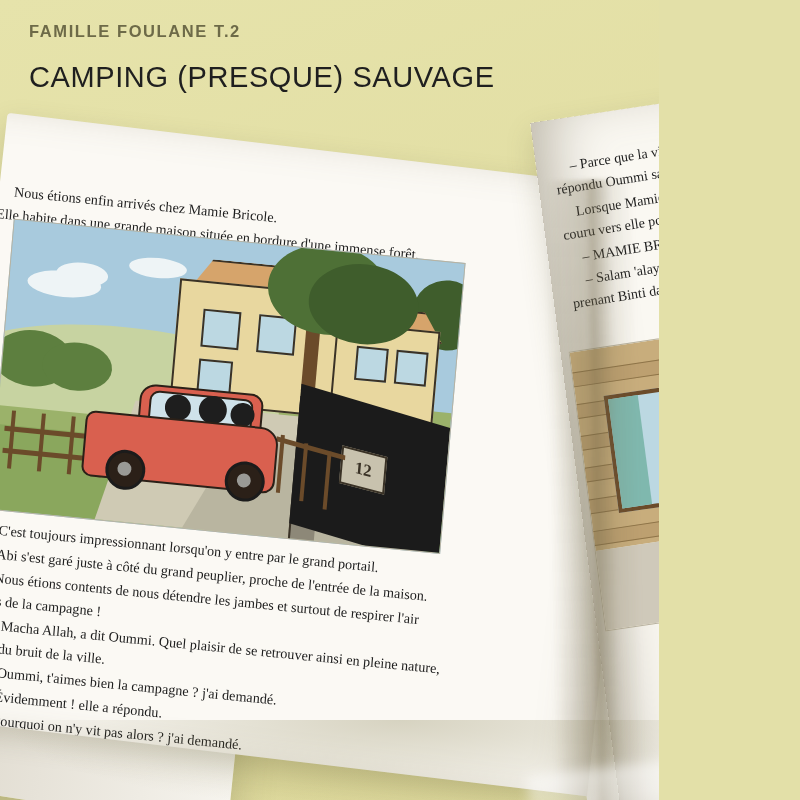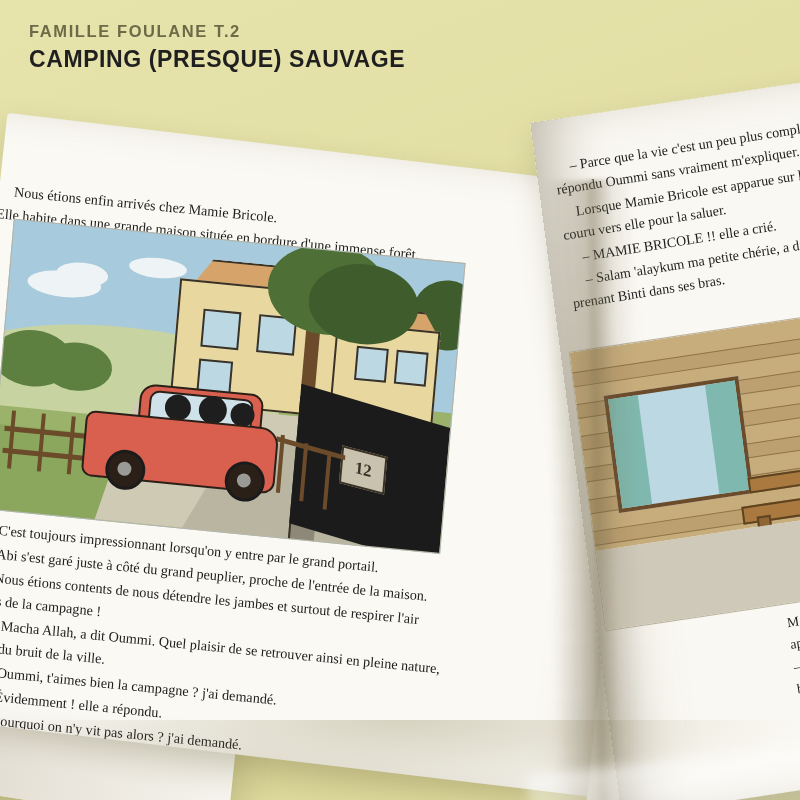--- a/index.html
+++ b/index.html
@@ -9,46 +9,46 @@
   body {
     width: 800px;
     height: 800px;
     overflow: hidden;
     background: #e3e0a8;
     font-family: "Liberation Sans", sans-serif;
   }
 
   #scene {
     position: relative;
-    width: 800px;
+    width: 659px;
     height: 800px;
     background: linear-gradient(160deg, #e6e3ab 0%, #e1dda2 55%, #dcd79a 100%);
     overflow: hidden;
   }
 
   
   .hdr {
     position: absolute;
     left: 29px;
     top: 22px;
     z-index: 40;
   }
   .hdr .series {
     font-size: 16.5px;
     letter-spacing: 1.6px;
     color: #6d6a48;
     font-weight: 600;
     text-transform: uppercase;
   }
   .hdr .title {
-    margin-top: 5px;
-    font-size: 23px;
+    margin-top: 20px;
+    font-size: 29px;
     letter-spacing: 0.6px;
     color: #1f1f1f;
-    font-weight: 700;
+    font-weight: 400;
     text-transform: uppercase;
   }
 
   
   #book {
     position: absolute;
     left: -10px;
     top: 60px;
     width: 830px;
     height: 760px;

